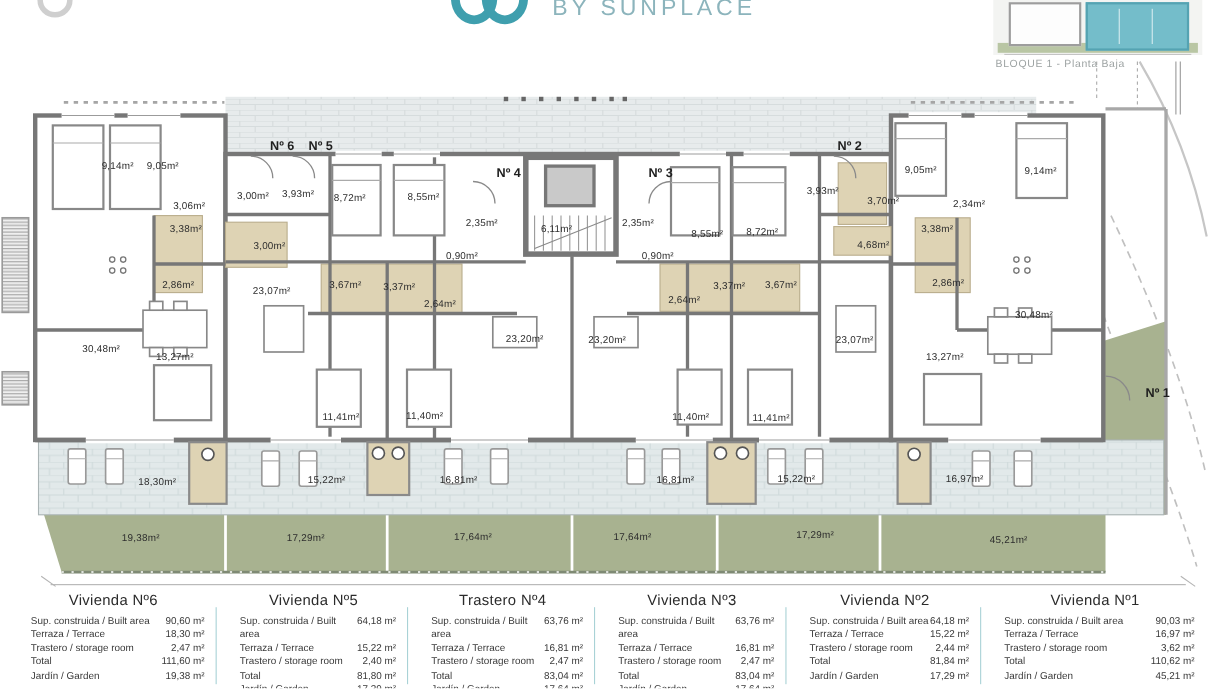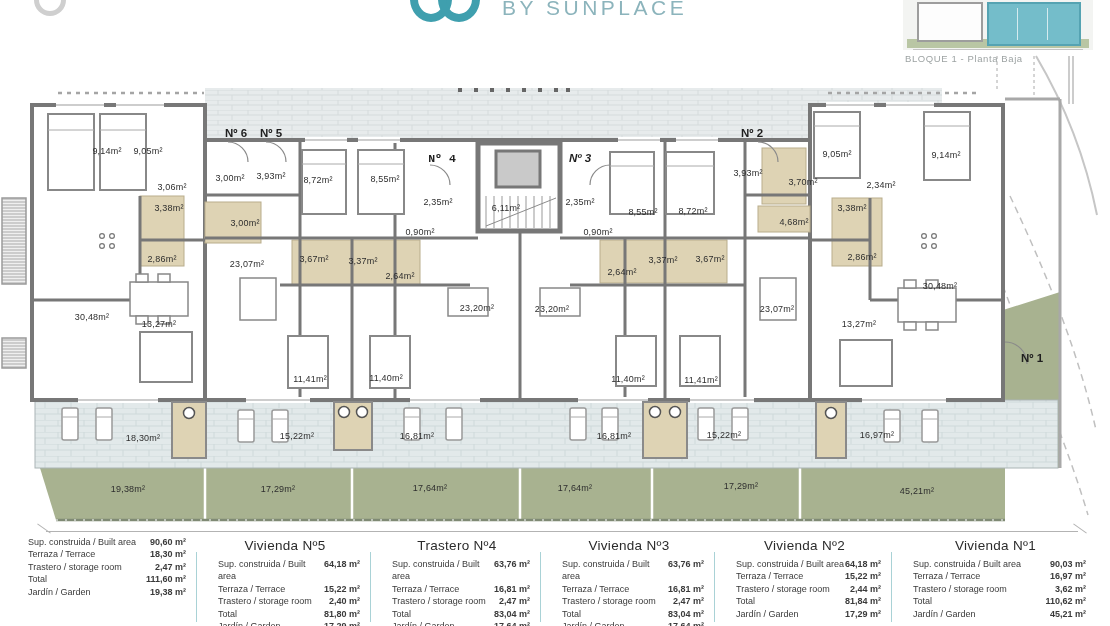--- a/index.html
+++ b/index.html
@@ -13,29 +13,29 @@
   .thumb{position:absolute;left:903px;top:0;width:190px;height:50px;background:#f3f4f2;overflow:hidden;}
   .thumb-green{position:absolute;left:4px;right:4px;bottom:2px;height:9px;background:#b9c6a4;}
   .thumb-block-a{position:absolute;left:14px;top:2px;width:62px;height:36px;background:#fdfdfd;border:2px solid #9d9d9d;}
   .thumb-block-b{position:absolute;left:84px;top:2px;width:90px;height:40px;background:#74bdca;border:2px solid #55a3b2;}
   .thumb-ridge{position:absolute;top:4px;bottom:4px;width:1px;background:rgba(255,255,255,.7);}
   .thumb-dim{position:absolute;left:10px;right:10px;bottom:0;height:1px;background:#c4c4c4;}
   .thumb-caption{position:absolute;left:905px;top:53px;font-size:9.5px;letter-spacing:.6px;color:#9da3a3;white-space:nowrap;}
   
   .labels-layer{position:absolute;left:0;top:0;width:1110px;height:626px;pointer-events:none;}
   .room-label{position:absolute;transform:translate(-50%,-50%);font-size:9px;color:#2e2e2e;white-space:nowrap;letter-spacing:.2px;}
-  .entrance-label{position:absolute;transform:translate(-50%,-50%);font-size:11.5px;font-weight:600;color:#1f1f1f;white-space:nowrap;}
+  .entrance-label{position:absolute;transform:translate(-50%,-50%);font-size:11.5px;font-weight:600;color:#1f1f1f;white-space:nowrap;padding-left:41px;}
   
   .table-wrap{position:absolute;left:0;top:536px;width:1110px;height:90px;}
   .table-topline{position:absolute;left:46px;top:531px;width:1032px;height:1px;background:#b3b3b3;}
   .tick{position:absolute;width:16px;height:1px;background:#b3b3b3;}
   .unit-col{position:absolute;top:0;}
   .unit-title{text-align:center;font-size:13.5px;color:#2b2b2b;letter-spacing:.3px;margin:2px 0 5px;}
   .spec-row{display:flex;justify-content:space-between;padding:0 12px 0 20px;font-size:9px;line-height:12.4px;color:#3a3a3a;}
-  .spec-value{text-align:left;white-space:nowrap;font-weight:bold;}
+  .spec-value{text-align:left;white-space:nowrap;}
   .col-sep{position:absolute;top:16px;height:70px;width:1px;background:#a9d2d6;}
 </style>
 </head>
 <body>
 
 <div class="canvas">
 
   <svg width="1110" height="626" viewBox="0 0 1110 626" style="position:absolute;left:0;top:0;">
     <defs>
       <pattern id="brick" width="26" height="12" patternUnits="userSpaceOnUse">
@@ -288,22 +288,22 @@
       <span class="room-label" style="left: 724px; top: 435px;">15,22m²</span>
       <span class="room-label" style="left: 877px; top: 435px;">16,97m²</span>
       <span class="room-label" style="left: 128px; top: 489px;">19,38m²</span>
       <span class="room-label" style="left: 278px; top: 489px;">17,29m²</span>
       <span class="room-label" style="left: 430px; top: 488px;">17,64m²</span>
       <span class="room-label" style="left: 575px; top: 488px;">17,64m²</span>
       <span class="room-label" style="left: 741px; top: 486px;">17,29m²</span>
       <span class="room-label" style="left: 917px; top: 491px;">45,21m²</span>
       <span class="entrance-label" style="left: 236px; top: 133px;">Nº 6</span>
       <span class="entrance-label" style="left: 271px; top: 133px;">Nº 5</span>
-      <span class="entrance-label" style="left: 442px; top: 158px; font-family: Liberation Mono, monospace;">Nº 4</span>
-      <span class="entrance-label" style="left: 580px; top: 158px; font-style: italic;">Nº 3</span>
+      <span class="entrance-label" style="left: 442px; top: 158px;">Nº 4</span>
+      <span class="entrance-label" style="left: 580px; top: 158px;">Nº 3</span>
       <span class="entrance-label" style="left: 752px; top: 133px;">Nº 2</span>
       <span class="entrance-label" style="left: 1032px; top: 358px;">Nº 1</span>
     </div>
 
   <span class="partial-circle" style="left:34px;top:-16px;"></span>
   <span class="logo-circle" style="left:410px;top:-24px;"></span>
   <span class="logo-circle" style="left:438px;top:-24px;"></span>
   <div class="brand-text">BY SUNPLACE</div>
 
   <div class="thumb">
@@ -315,20 +315,21 @@
     </div>
     <div class="thumb-dim"></div>
   </div>
   <div class="thumb-caption">BLOQUE 1 - Planta Baja</div>
 
   <div class="table-topline"></div>
   <div class="tick" style="left:36px;top:528px;transform:rotate(35deg);"></div>
   <div class="tick" style="left:1072px;top:528px;transform:rotate(35deg);"></div>
   <div class="table-wrap">
       <div class="unit-col" style="left: 8px; width: 190px;">
+        <div class="unit-title">Vivienda Nº6</div>
         <div class="spec-row">
           <span class="spec-label">Sup. construida / Built area</span>
           <span class="spec-value">90,60 m²</span>
         </div>
         <div class="spec-row">
           <span class="spec-label">Terraza / Terrace</span>
           <span class="spec-value">18,30 m²</span>
         </div>
         <div class="spec-row">
           <span class="spec-label">Trastero / storage room</span>

